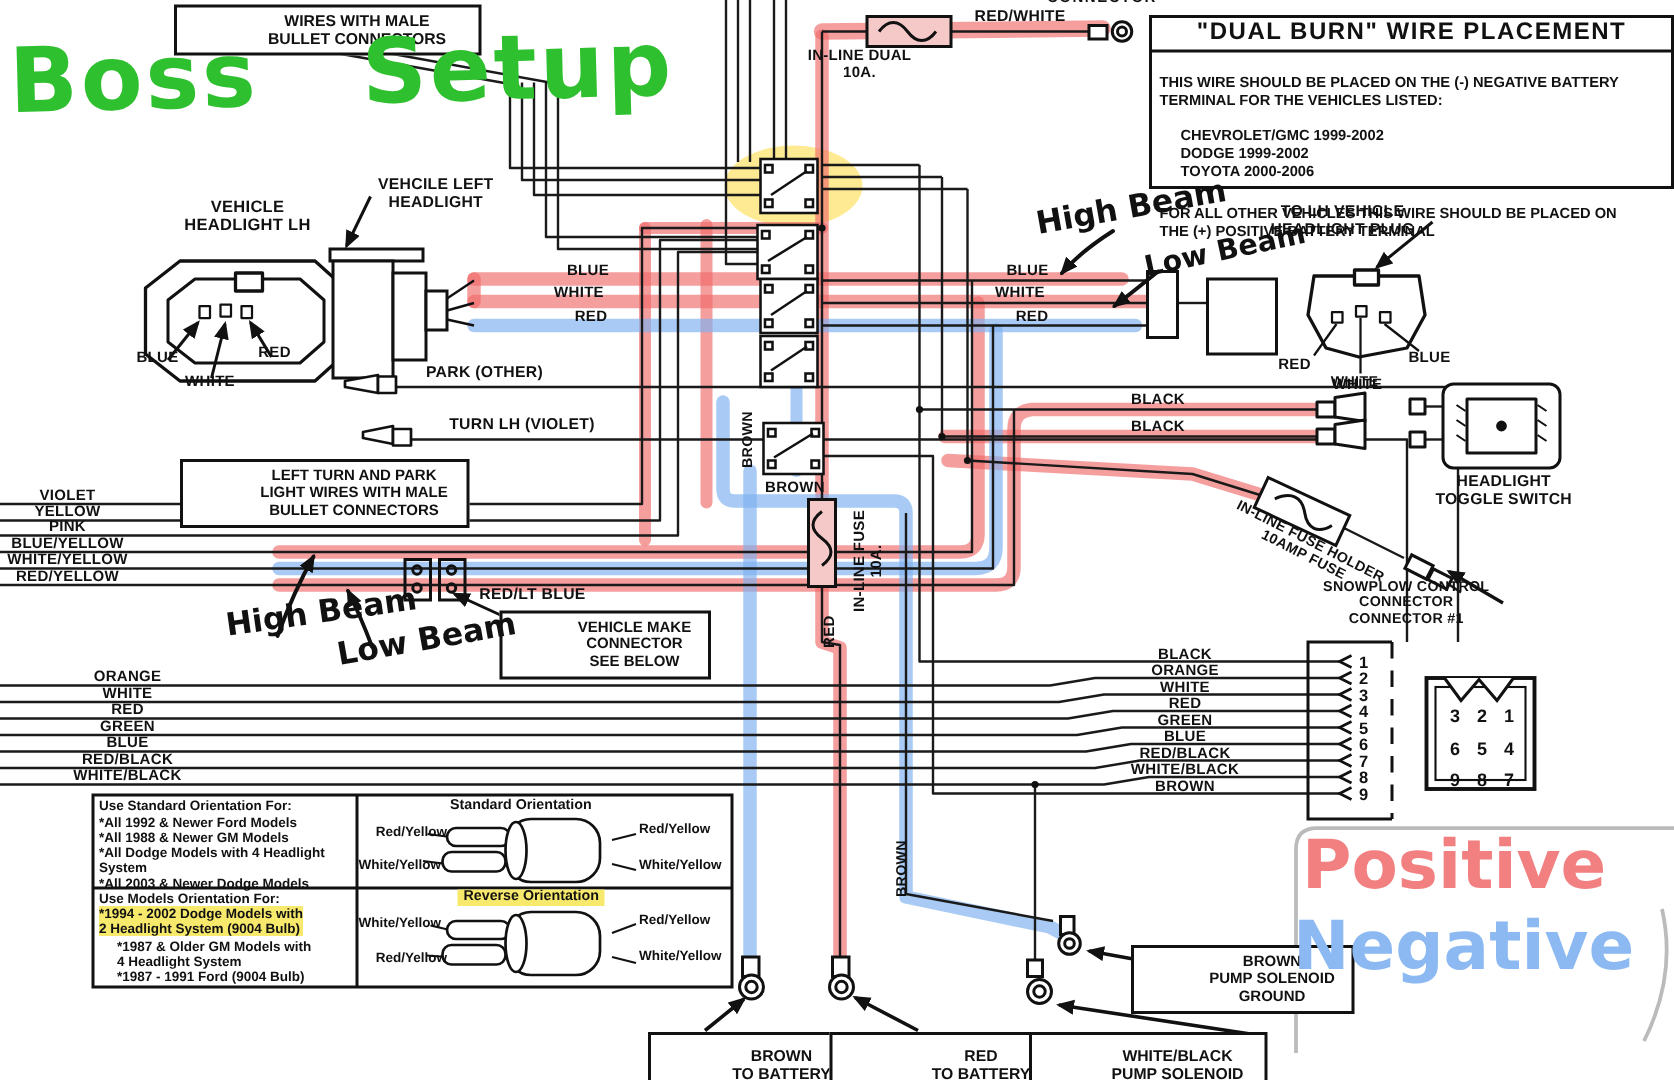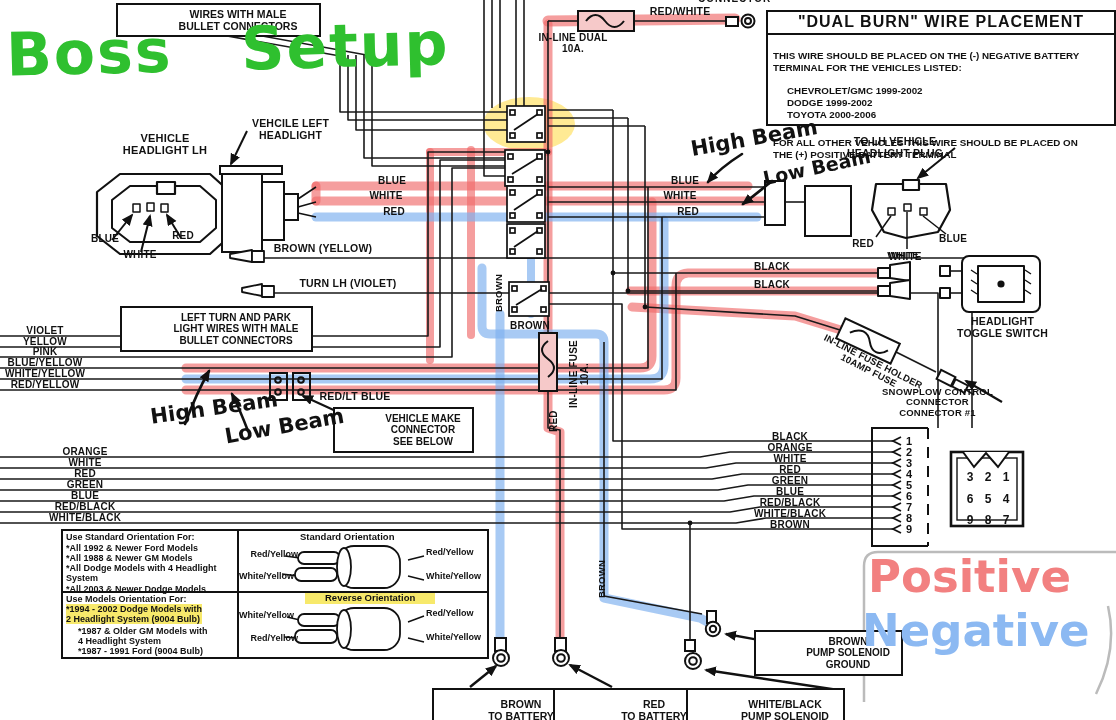--- a/index.html
+++ b/index.html
@@ -410,21 +410,21 @@
 <div class="lbl" style="left:655px;top:175px;width:60px;">BLUE</div>
 <div class="lbl" style="left:650px;top:190px;width:60px;">WHITE</div>
 <div class="lbl" style="left:658px;top:206px;width:60px;">RED</div>
 
 <div class="lbl" style="left:830px;top:136px;width:130px;font-size:10.5px;">TO LH VEHICLE
 HEADLIGHT PLUG</div>
 <div class="lbl" style="left:838px;top:238px;width:50px;">RED</div>
 <div class="lbl" style="left:880px;top:251px;width:50px;">WHITE</div>
 <div class="lbl" style="left:928px;top:233px;width:50px;">BLUE</div>
 
-<div class="lbl" style="left:268px;top:243px;width:110px;font-size:10.5px;">BROWN (YELLOW)</div>
+<div class="lbl" style="left:268px;top:243px;width:110px;font-size:10.5px;">PARK (OTHER)</div>
 <div class="lbl" style="left:288px;top:278px;width:120px;font-size:10.5px;">TURN LH (VIOLET)</div>
 <div class="box" style="left:120px;top:286px;width:150px;height:42px;font-size:10px;margin-top:20px;">LEFT TURN AND PARK
 LIGHT WIRES WITH MALE
 BULLET CONNECTORS</div>
 
 <div class="lbl" style="left:-15px;top:325px;width:120px;">VIOLET</div>
 <div class="lbl" style="left:-15px;top:336px;width:120px;">YELLOW</div>
 <div class="lbl" style="left:-15px;top:346px;width:120px;">PINK</div>
 <div class="lbl" style="left:-15px;top:357px;width:120px;">BLUE/YELLOW</div>
 <div class="lbl" style="left:-15px;top:368px;width:120px;">WHITE/YELLOW</div>
@@ -478,21 +478,21 @@
 *All Dodge Models with 4 Headlight
   System
 *All 2003 &amp; Newer Dodge Models</div>
 <div class="ori-txt" style="left:66px;top:594px;">Use Models Orientation For:</div>
 <div class="ori-txt hl-y" style="left:66px;top:604px;">*1994 - 2002 Dodge Models with
   2 Headlight System (9004 Bulb)</div>
 <div class="ori-txt" style="left:66px;top:626px;margin-left:12px;">*1987 &amp; Older GM Models with
   4 Headlight System
 *1987 - 1991 Ford (9004 Bulb)</div>
 <div class="ori-txt" style="left:300px;top:532px;width:130px;text-align:left;font-size:9.5px;">Standard Orientation</div>
-<div class="ori-txt hl-y" style="left:305px;top:593px;padding:0 20px;font-size:9.5px;">Reverse Orientation</div>
+<div class="ori-txt hl-y" style="left:305px;top:593px;padding:0 4px;font-size:9.5px;">Reverse Orientation</div>
 <div class="ori-txt" style="left:236px;top:549px;width:62px;text-align:right;">Red/Yellow</div>
 <div class="ori-txt" style="left:226px;top:571px;width:68px;text-align:right;">White/Yellow</div>
 <div class="ori-txt" style="left:426px;top:547px;">Red/Yellow</div>
 <div class="ori-txt" style="left:426px;top:571px;">White/Yellow</div>
 <div class="ori-txt" style="left:226px;top:610px;width:68px;text-align:right;">White/Yellow</div>
 <div class="ori-txt" style="left:236px;top:633px;width:62px;text-align:right;">Red/Yellow</div>
 <div class="ori-txt" style="left:426px;top:608px;">Red/Yellow</div>
 <div class="ori-txt" style="left:426px;top:632px;">White/Yellow</div>
 
 <div class="box" style="left:432px;top:688px;width:96px;height:40px;">BROWN

